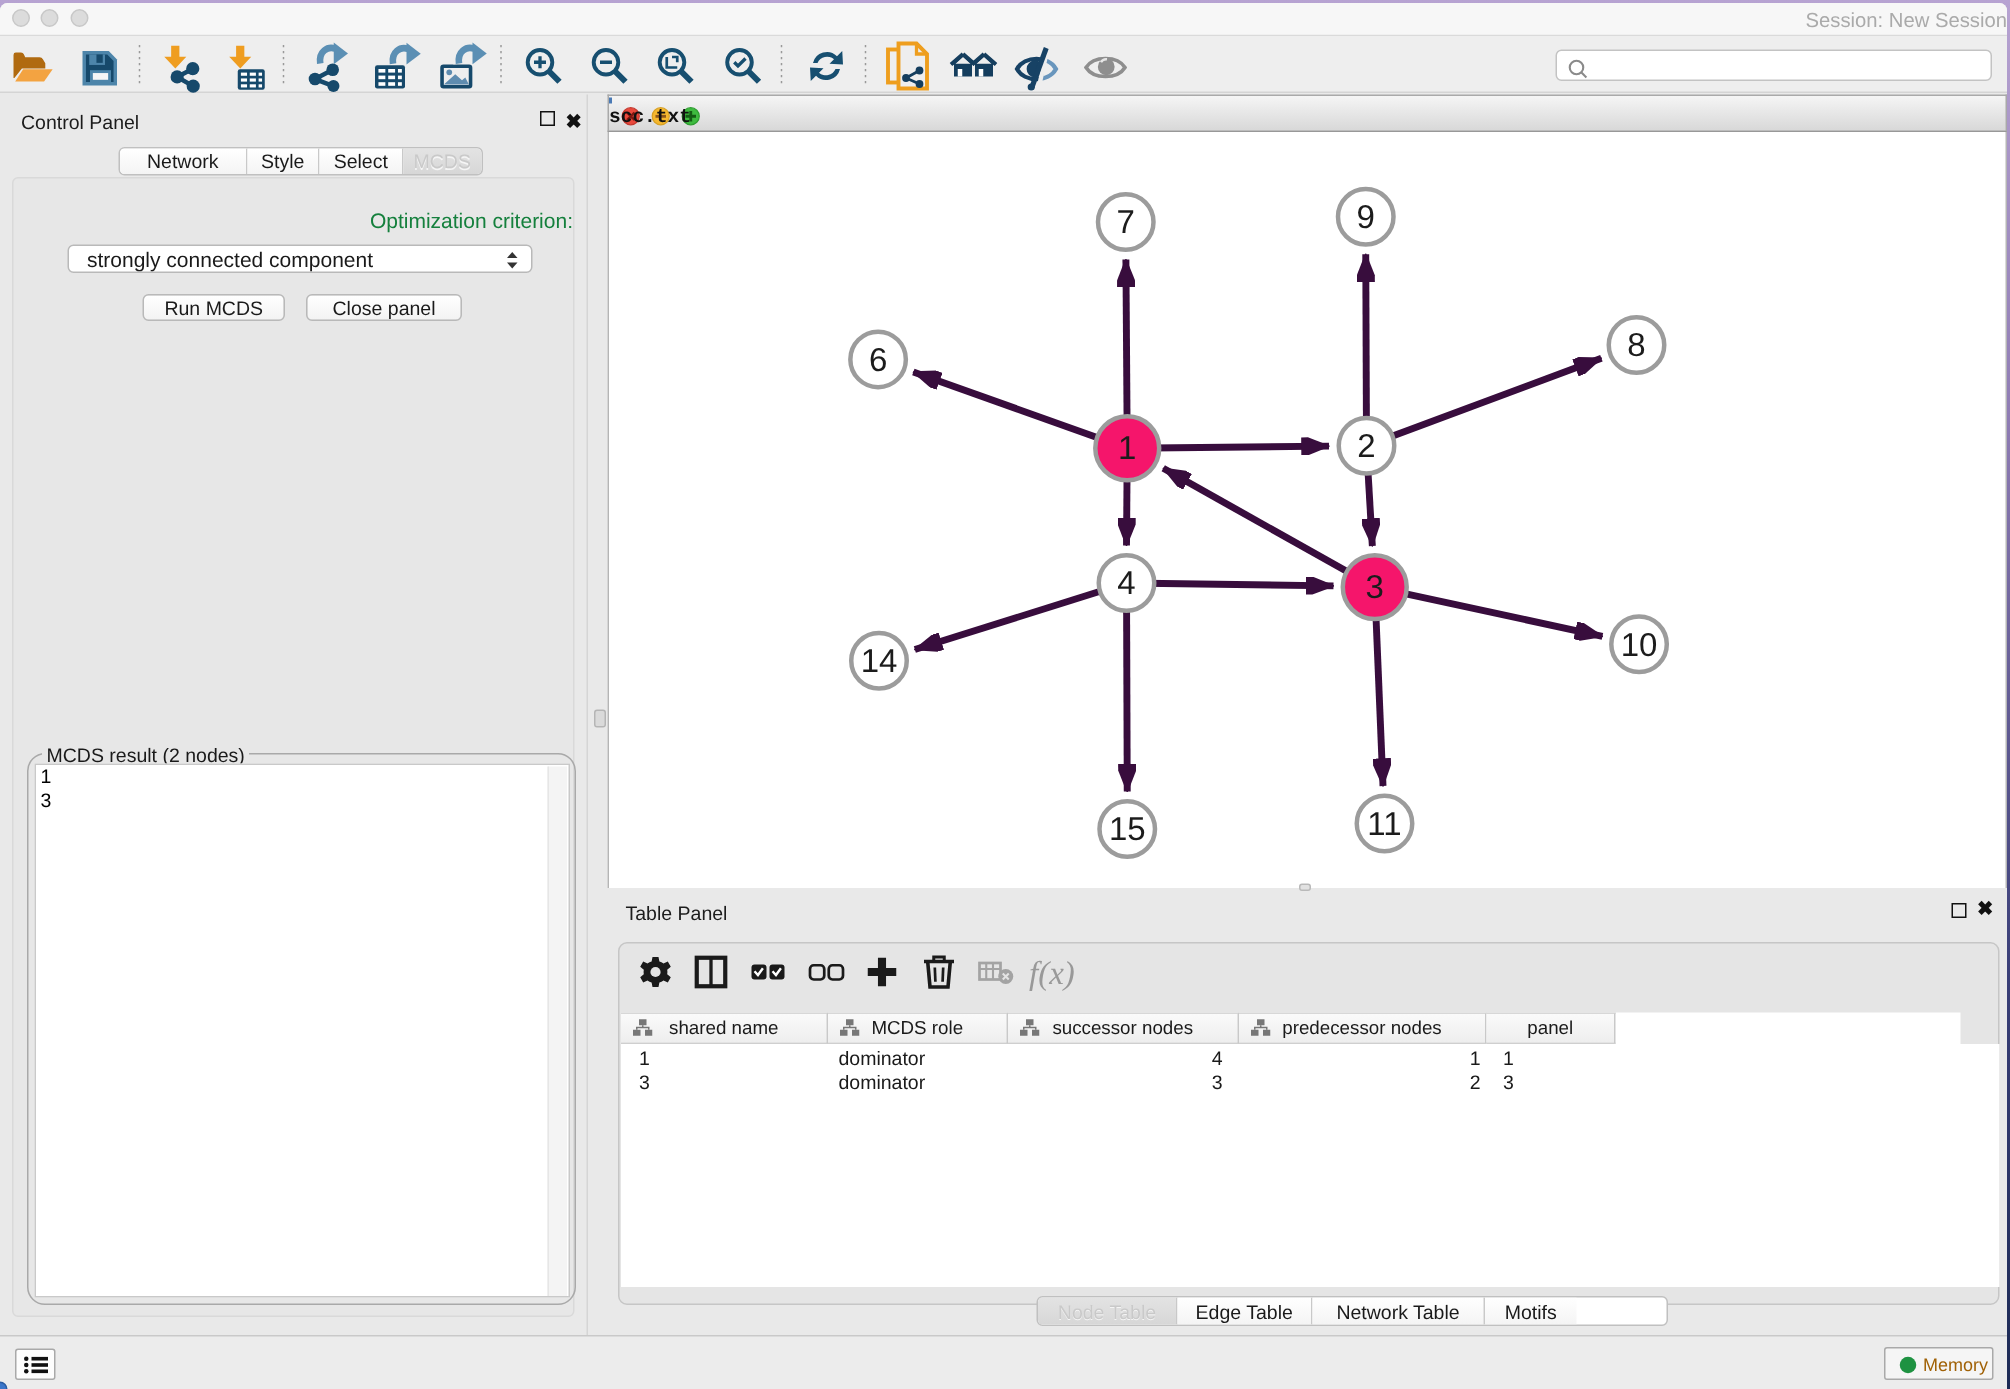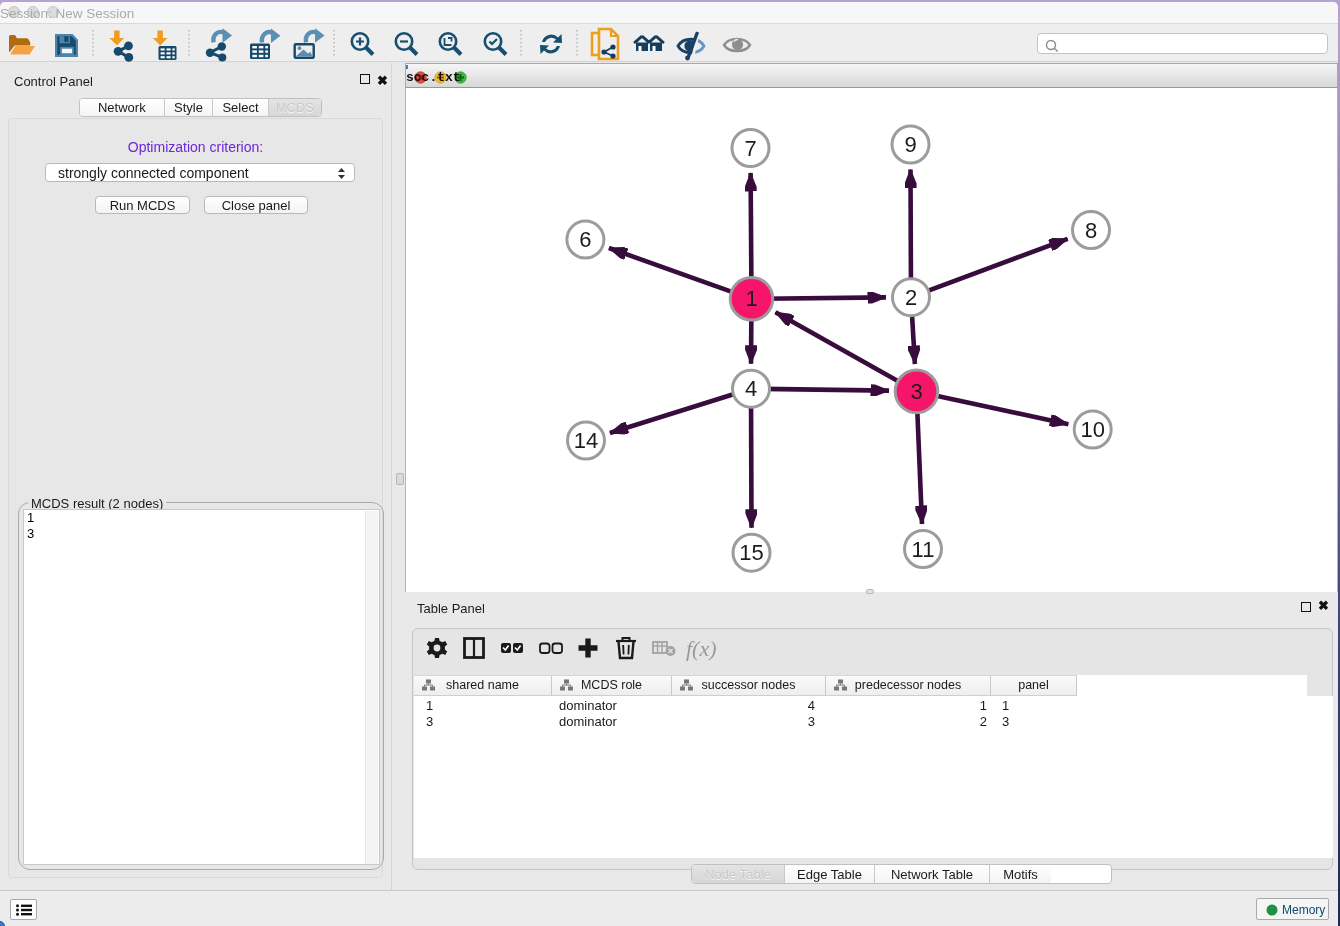--- a/index.html
+++ b/index.html
@@ -4,21 +4,21 @@
 <style>
 * { margin:0; padding:0; box-sizing:border-box; }
 svg { display:block; }
 html,body { width:1340px; height:926px; overflow:hidden; }
 body { font-family:"Liberation Sans", sans-serif; background:linear-gradient(180deg,#b7a3d2 0%, #8f7cb4 30%, #3a3f78 70%, #1c2a55 100%); position:relative; }
 .abs { position:absolute; }
 #win { left:0; top:2px; width:1338px; height:924px; background:#e9e9e9; border-radius:5px 5px 0 0; }
 
 #titlebar { left:0; top:0; width:1338px; height:22px; background:#f7f7f7; border-radius:5px 5px 0 0; border-bottom:1px solid #dadada; }
 .tl { width:12px; height:12px; border-radius:50%; background:#dcdcdc; border:1px solid #c8c8c8; top:4px; }
-#title-text { top:4px; left:0; width:1338px; text-align:left; font-size:13.5px; color:#aaaaaa; }
+#title-text { top:4px; left:0; width:1338px; text-align:right; font-size:13.5px; color:#aaaaaa; }
 
 #toolbar { left:0; top:22px; width:1338px; height:38px; background:#eeeeee; border-bottom:1px solid #d4d4d4; }
 
 #search { left:1037px; top:8.5px; width:291px; height:21.5px; background:#fff; border:1px solid #c3c3c3; border-radius:4px; }
 
 #statusbar { left:0; top:888px; width:1338px; height:36px; background:#ececec; border-top:1px solid #c9c9c9; }
 
 .panel-label { font-size:13px; color:#1c1c1c; }
 .float-ico { width:10px; height:10px; border:1.5px solid #111; }
 .x-ico { font-size:13px; font-weight:bold; color:#111; }
@@ -237,21 +237,21 @@
     <div class="panel-label abs" style="left:14px;top:10px;">Control Panel</div>
     <div class="float-ico abs" style="left:360px;top:9.5px;"></div>
     <div class="x-ico abs" style="left:377px;top:9px;">✖</div>
     <div class="seg abs" style="left:79px;top:34px;width:243px;height:19px;">
       <div style="width:92px;">Network</div>
       <div style="width:53px;">Style</div>
       <div style="width:60px;">Select</div>
       <div class="sel" style="width:57px;">MCDS</div>
     </div>
     <div id="cp-body" class="abs" style="top:53.5px;height:760px;">
-      <div class="abs" style="left:0;top:20px;width:100%;text-align:center;font-size:14px;color:#6d28d9;">Optimization criterion:</div>
+      <div class="abs" style="left:0;top:20px;width:100%;text-align:right;font-size:14px;color:#15803d;">Optimization criterion:</div>
       <div id="dropdown" class="abs" style="top:44px;">
         <span class="abs" style="left:12px;top:1px;font-size:14px;">strongly connected component</span>
         <svg class="abs" style="right:8px;top:3px;" width="9" height="13" viewBox="0 0 9 13">
             <path d="M1 5 L4.5 1 L8 5 Z" fill="#333"></path>
             <path d="M1 8 L4.5 12 L8 8 Z" fill="#333"></path>
           </svg>
       </div>
       <div class="btn abs" style="left:86px;top:77px;width:95px;height:18px;line-height:17px;">Run MCDS</div>
       <div class="btn abs" style="left:195px;top:77px;width:104px;height:18px;line-height:17px;">Close panel</div>
       <div id="mcds-group" class="abs">
@@ -457,17 +457,17 @@
         <circle cx="1.5" cy="6" r="1.5" fill="#111"></circle>
           <rect x="5" y="4.8" width="11" height="2.4" fill="#111"></rect>
         <circle cx="1.5" cy="10.2" r="1.5" fill="#111"></circle>
           <rect x="5" y="9" width="11" height="2.4" fill="#111"></rect>
       </svg>
     </div>
     <div id="memorybtn" class="abs" style="top:7px;">
       <svg class="abs" style="left:9px;top:5px;" width="12" height="12">
           <circle cx="6" cy="6" r="5.5" fill="#1e9241"></circle>
         </svg>
-      <span class="abs" style="left:25px;top:4px;font-size:12px;color:#0c4a6e;">Memory</span>
+      <span class="abs" style="left:25px;top:4px;font-size:12px;color:#a16207;">Memory</span>
     </div>
   </div>
 </div>
 <div class="abs" style="left:-5px;top:921px;width:10px;height:10px;border-radius:50%;background:#3b76c9;border:1px solid #2a5ca3;"></div>
 
 </body></html>

